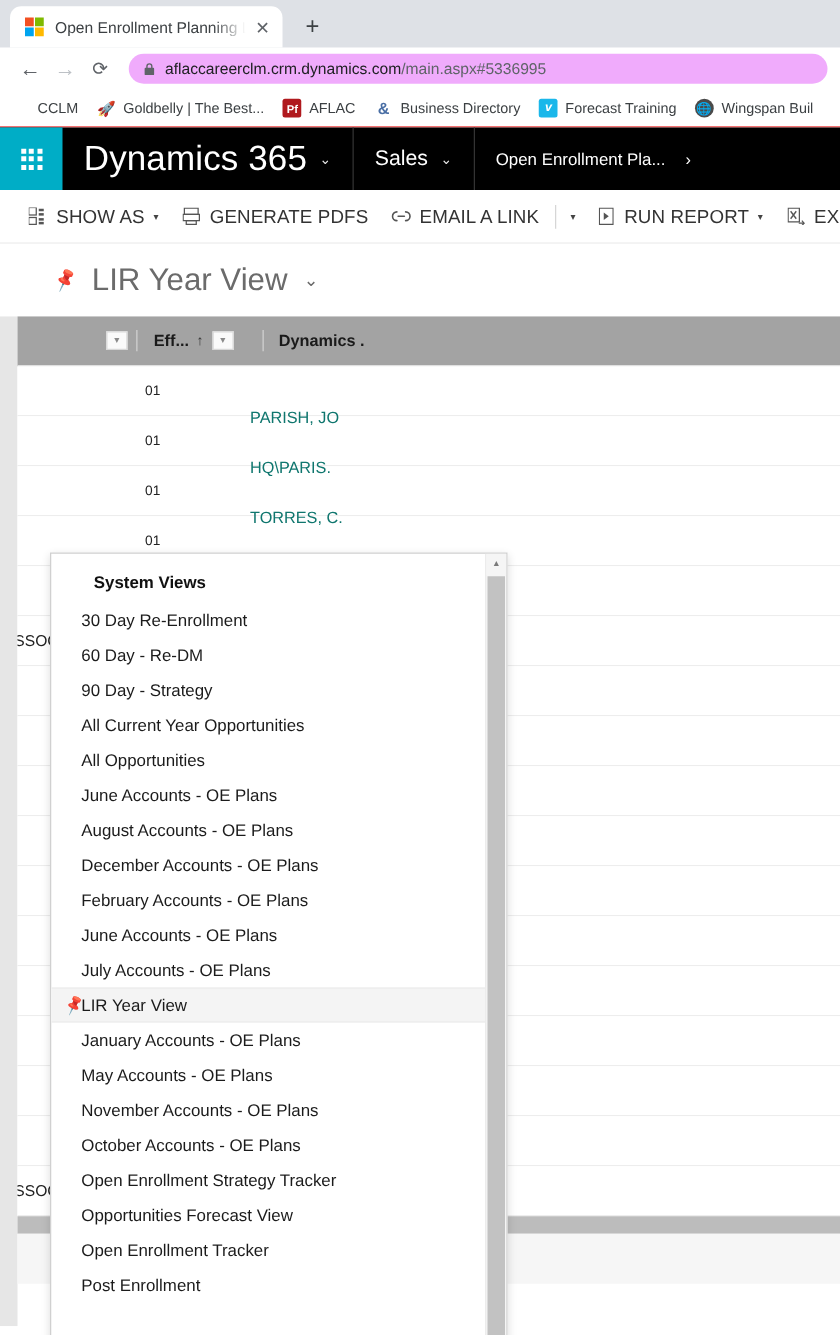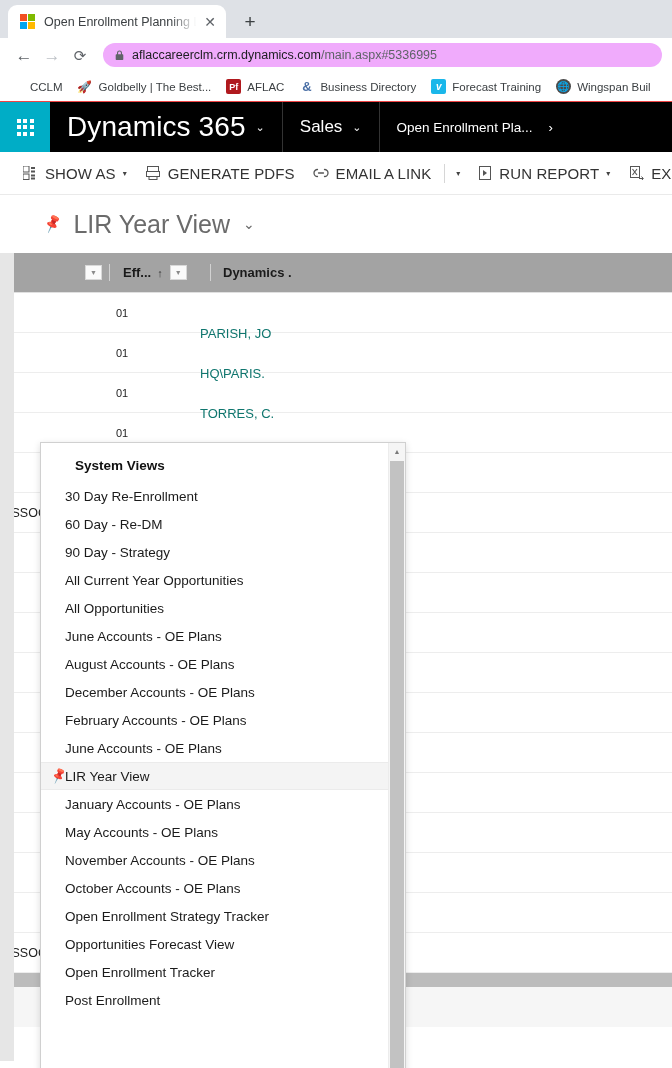--- a/index.html
+++ b/index.html
@@ -533,20 +533,23 @@
         </div>
         <div class="vd-item">
           <span>December Accounts - OE Plans</span>
         </div>
         <div class="vd-item">
           <span>February Accounts - OE Plans</span>
         </div>
         <div class="vd-item">
           <span>June Accounts - OE Plans</span>
         </div>
+        <div class="vd-item">
+          <span>July Accounts - OE Plans</span>
+        </div>
         <div class="vd-item pinned">
           <span class="pin">📌</span>
           <span>LIR Year View</span>
         </div>
         <div class="vd-item">
           <span>January Accounts - OE Plans</span>
         </div>
         <div class="vd-item">
           <span>May Accounts - OE Plans</span>
         </div>

